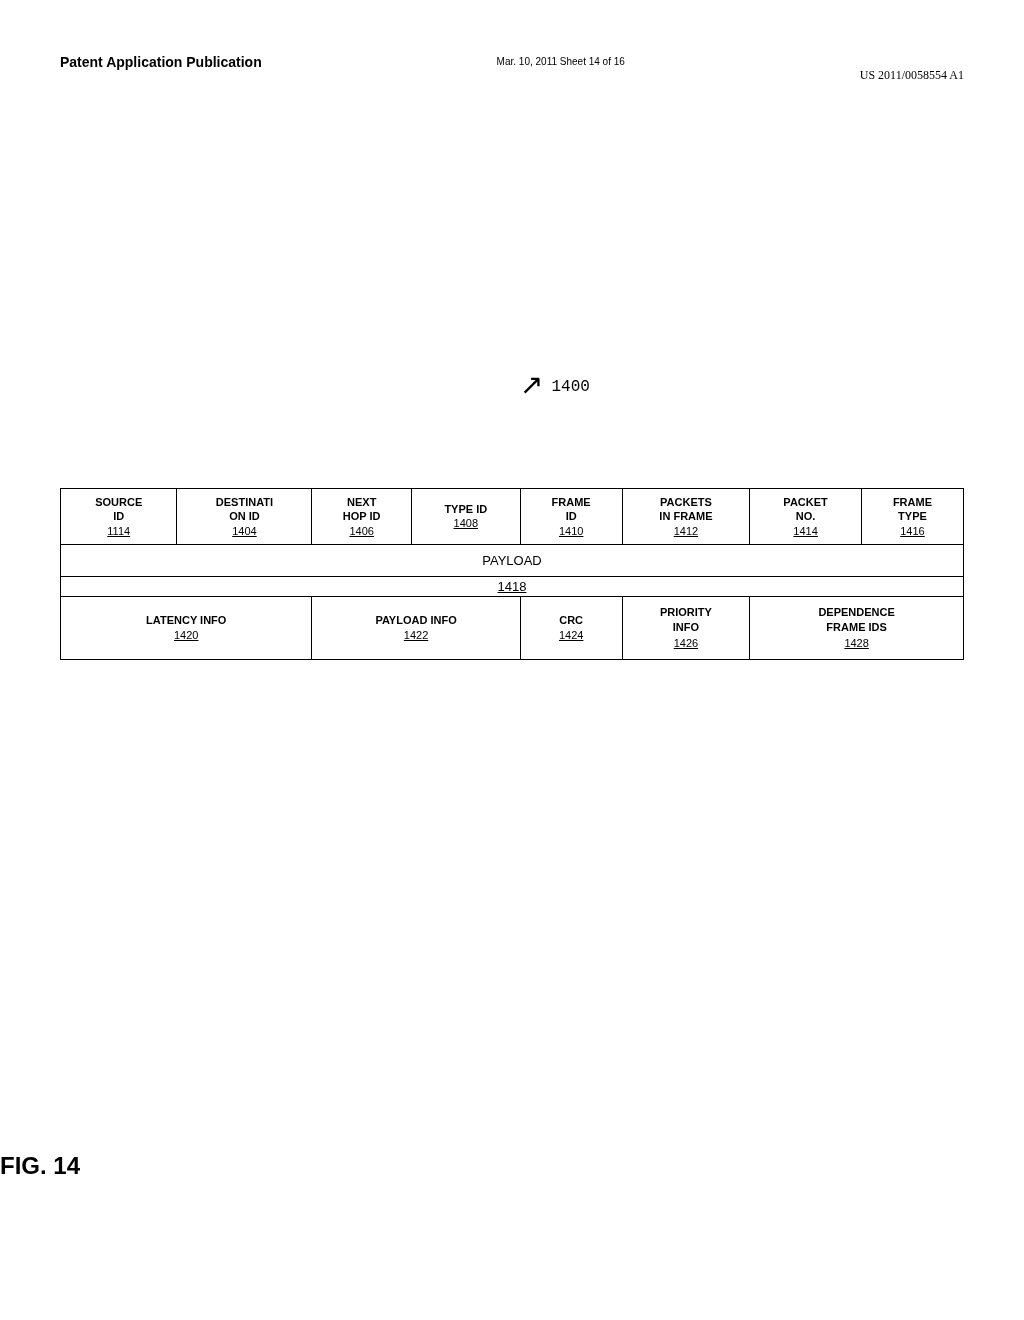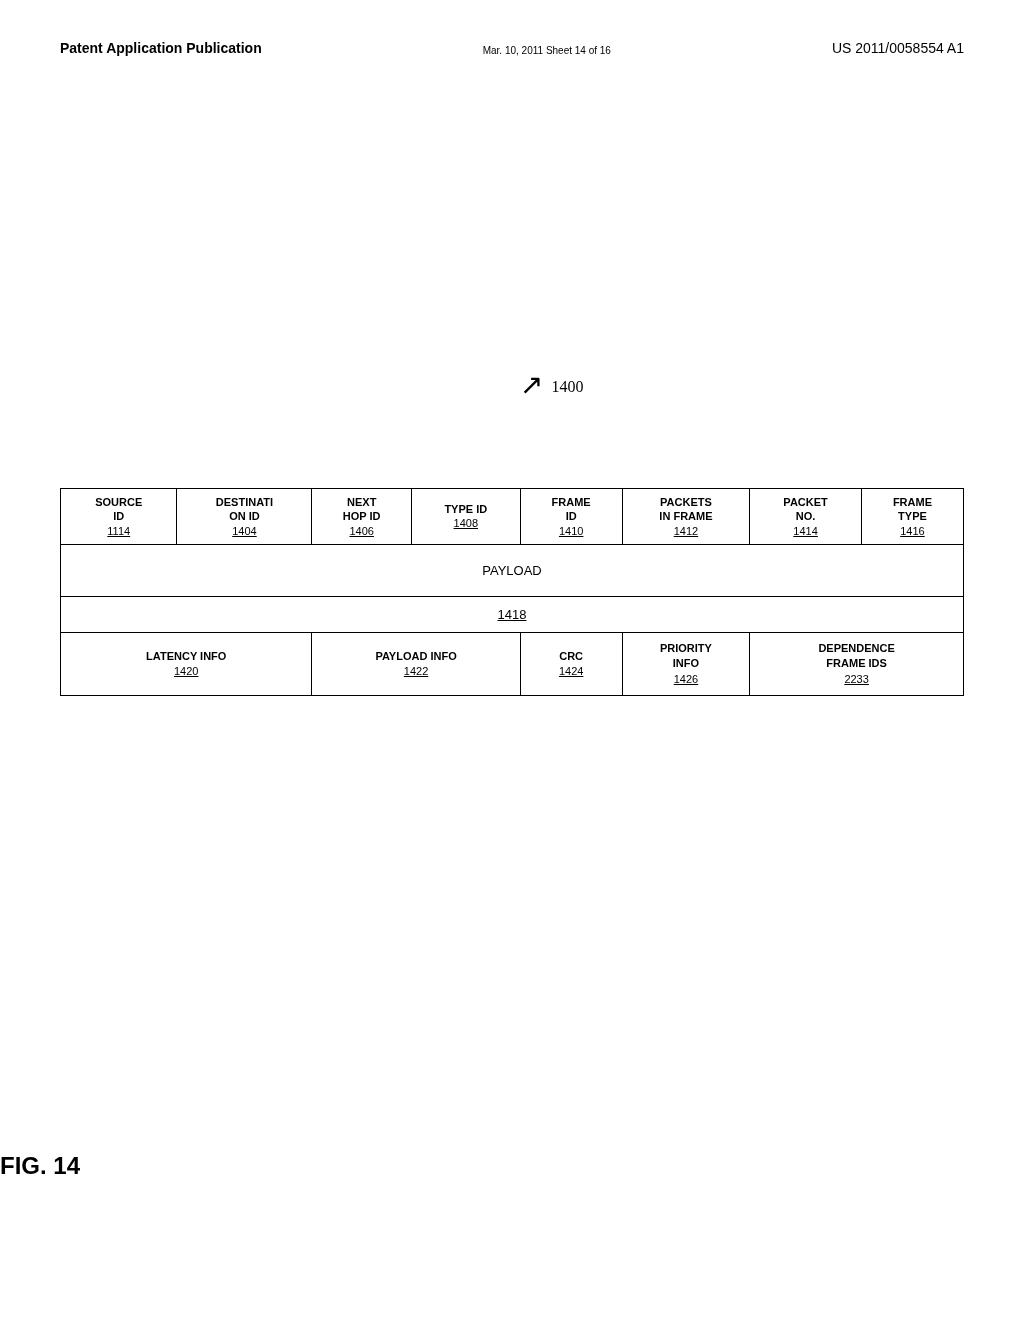--- a/index.html
+++ b/index.html
@@ -17,58 +17,59 @@
       overflow: hidden;
     }
 
     .page-header {
       position: absolute;
       top: 40px;
       left: 60px;
       right: 60px;
       display: flex;
       justify-content: space-between;
-      align-items: flex-end;
+      align-items: center;
     }
 
     .header-left {
       font-size: 14px;
       font-weight: bold;
       font-family: Arial, sans-serif;
     }
 
     .header-center {
       font-size: 10px;
       font-family: Arial, sans-serif;
     }
 
     .header-right {
-      font-size: 14px;
-      font-family: Liberation Sans, sans-serif;
+      font-size: 12px;
+      font-family: Liberation Serif, serif;
+      margin-top: 28px;
     }
 
     .arrow-label {
       position: absolute;
       top: 370px;
       left: 520px;
       display: flex;
       align-items: center;
       gap: 8px;
     }
 
     .arrow-symbol {
       font-size: 28px;
       transform: rotate(180deg);
       display: inline-block;
       font-family: serif;
     }
 
     .arrow-number {
       font-size: 16px;
-      font-family: Liberation Serif, serif;
+      font-family: Liberation Mono, monospace;
     }
 
     .main-table-container {
       position: absolute;
       top: 440px;
       left: 60px;
       right: 60px;
       margin-top: 48px;
     }
 
@@ -99,26 +100,26 @@
     }
 
     .cell-id {
       display: block;
       font-size: 11px;
       text-decoration: underline;
     }
 
     .payload-row td {
       font-size: 13px;
-      padding: 18px;
+      padding: 8px;
     }
 
     .payload-id-row td {
       font-size: 13px;
-      padding: 10px;
+      padding: 2px;
       border-top: none;
       text-align: center;
     }
 
     .bottom-row td {
       font-size: 11px;
       vertical-align: middle;
       padding: 8px;
       line-height: 1.4;
     }
@@ -210,20 +211,20 @@
       <td>
         <span class="cell-label">CRC</span>
         <span class="cell-id">1424</span>
       </td>
       <td>
         <span class="cell-label">PRIORITY<br>INFO</span>
         <span class="cell-id">1426</span>
       </td>
       <td colspan="2">
         <span class="cell-label">DEPENDENCE<br>FRAME IDS</span>
-        <span class="cell-id">2233</span>
+        <span class="cell-id">1428</span>
       </td>
     </tr>
   </tbody>
     </table>
 </div>
 
 <div class="fig-label">FIG. 14</div>
 
 </body></html>

